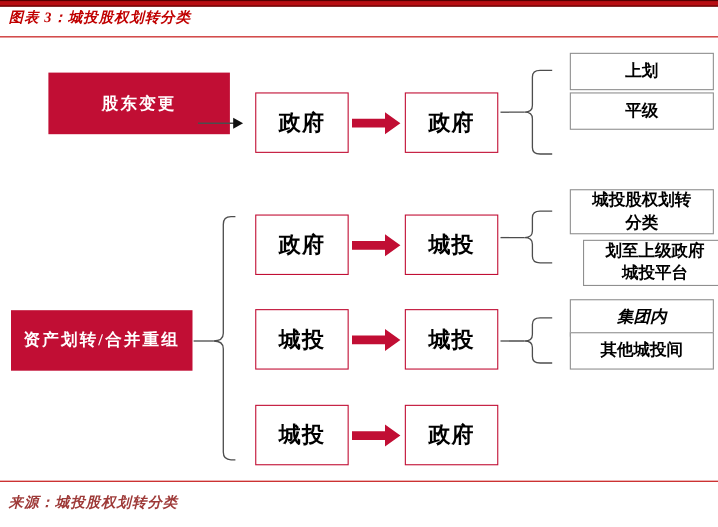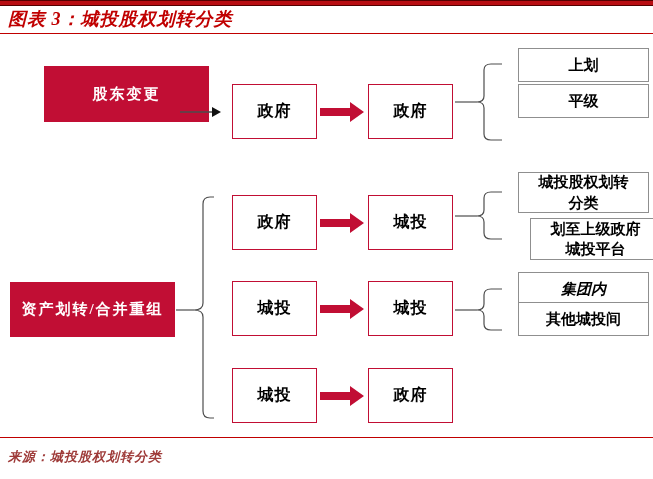--- a/index.html
+++ b/index.html
@@ -1,29 +1,29 @@
 <!DOCTYPE html>
 <html><head>
 <meta charset="utf-8">
 <style>
   html,body{margin:0;padding:0;background:#ffffff;}
   .canvas{position:relative;width:653px;height:479px;background:#ffffff;overflow:hidden;
           font-family:"Liberation Serif","DejaVu Serif",serif;}
   .topbar{position:absolute;left:0;top:0;width:653px;height:6px;background:#b80d12;
           border-top:1px solid #550000;border-bottom:1px solid #550000;box-sizing:border-box;}
-  .title{position:absolute;left:8px;top:7px;font-size:18px;font-weight:bold;font-style:italic;
+  .title{position:absolute;left:8px;top:7px;font-size:13px;font-weight:bold;font-style:italic;
          color:#c00000;letter-spacing:1px;white-space:nowrap;}
   .rule{position:absolute;left:0;width:653px;height:0;border-top:1.5px solid #c00000;}
   .rule-under{top:33px;}
   .rule-footer{top:437px;}
   .cat{position:absolute;left:10px;width:165px;background:#c10e34;color:#ffffff;
        display:flex;align-items:center;justify-content:center;
        font-size:15px;font-weight:bold;letter-spacing:2px;white-space:nowrap;}
   .node{position:absolute;width:85px;height:55px;border:1.5px solid #c10e34;background:#ffffff;
-        display:flex;align-items:center;justify-content:center;font-size:16px;font-weight:bold;
+        display:flex;align-items:center;justify-content:center;font-size:20px;font-weight:bold;
         color:#000000;box-sizing:border-box;letter-spacing:1px;}
   .leaf{position:absolute;left:518px;width:131px;border:1px solid #8f8f8f;background:#ffffff;
         display:flex;align-items:center;justify-content:center;text-align:center;
         font-size:15px;font-weight:bold;color:#000000;box-sizing:border-box;
         line-height:1.35;padding:16px 14px;}
   .overlay{position:absolute;left:0;top:0;pointer-events:none;}
   .src{position:absolute;left:8px;top:448px;font-size:13px;font-weight:bold;font-style:italic;
        color:#9e3a38;letter-spacing:1px;white-space:nowrap;}
 </style>
 </head>

